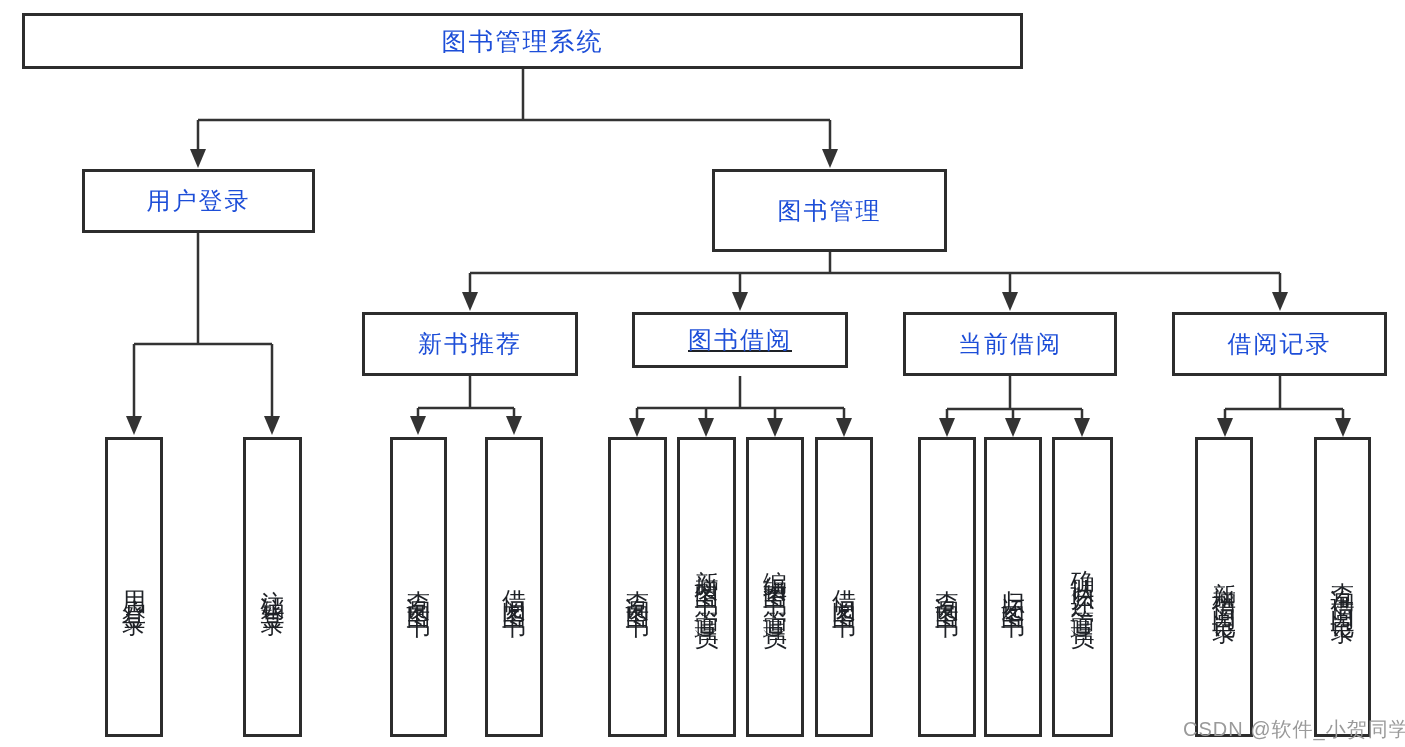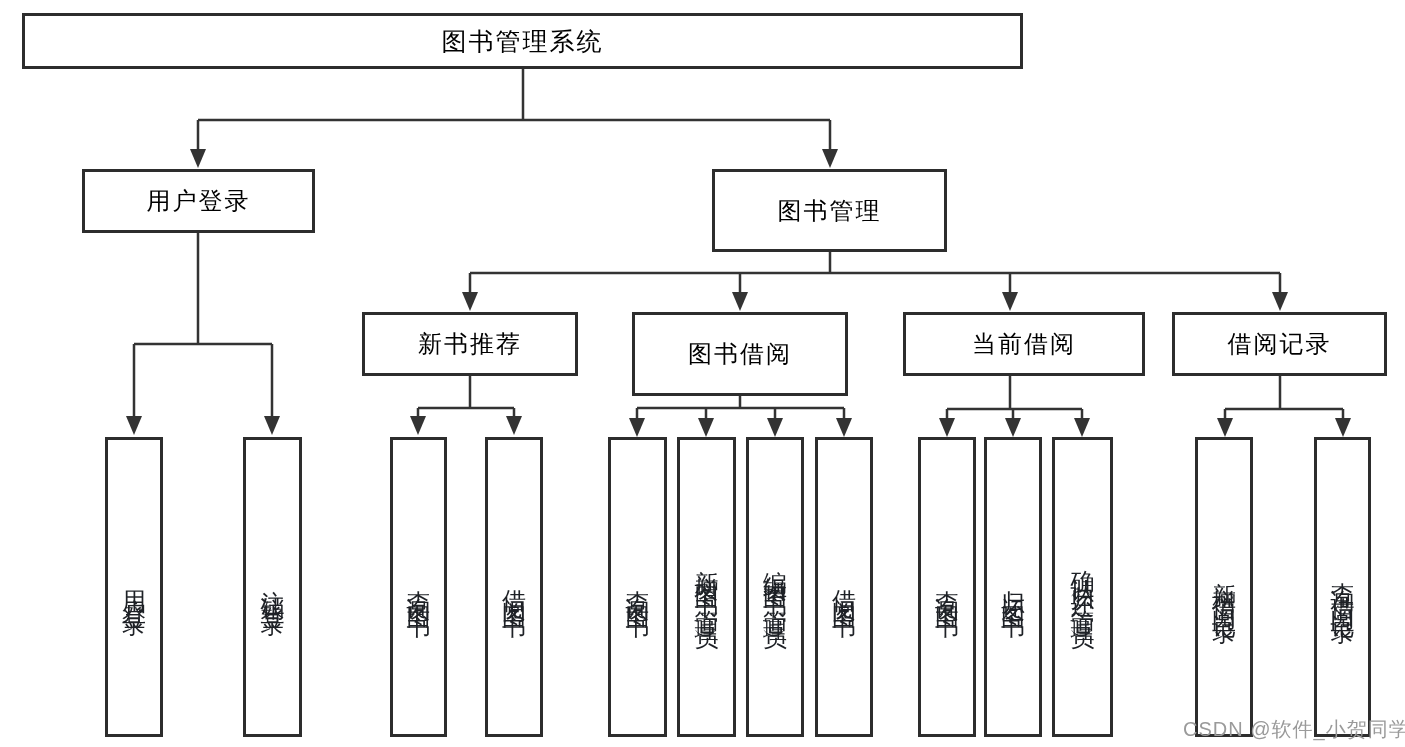--- a/index.html
+++ b/index.html
@@ -25,21 +25,21 @@
     display: flex;
     align-items: center;
     justify-content: center;
     z-index: 2;
     color: #1e2126;
   }
   .hnode span {
     font-size: 24px;
     letter-spacing: 2px;
     white-space: nowrap;
-    color: #000000;
+    color: #1d4ed8;
   }
   .root span { font-size: 25px; }
   .leaf span {
     writing-mode: vertical-rl;
     text-orientation: mixed;
     font-size: 24px;
     letter-spacing: 8px;
     line-height: 1;
     color: #1e2126;
   }
@@ -108,24 +108,24 @@
   <div class="node hnode" style="left:82px; top:169px; width:233px; height:64px;">
     <span>用户登录</span>
   </div>
   <div class="node hnode" style="left:712px; top:169px; width:235px; height:83px;">
     <span>图书管理</span>
   </div>
 
   <div class="node hnode" style="left:362px; top:312px; width:216px; height:64px;">
     <span>新书推荐</span>
   </div>
-  <div class="node hnode" style="left:632px; top:312px; width:216px; height:84px;">
+  <div class="node hnode" style="left:632px; top:312px; width:216px; height:56px;text-decoration:underline;">
     <span>图书借阅</span>
   </div>
-  <div class="node hnode" style="left:903px; top:312px; width:242px; height:64px;">
+  <div class="node hnode" style="left:903px; top:312px; width:214px; height:64px;">
     <span>当前借阅</span>
   </div>
   <div class="node hnode" style="left:1172px; top:312px; width:215px; height:64px;">
     <span>借阅记录</span>
   </div>
 
   <div class="node leaf" style="left:105px; top:437px; width:58px; height:300px;">
     <span>用户登录</span>
   </div>
   <div class="node leaf" style="left:243px; top:437px; width:59px; height:300px;">

